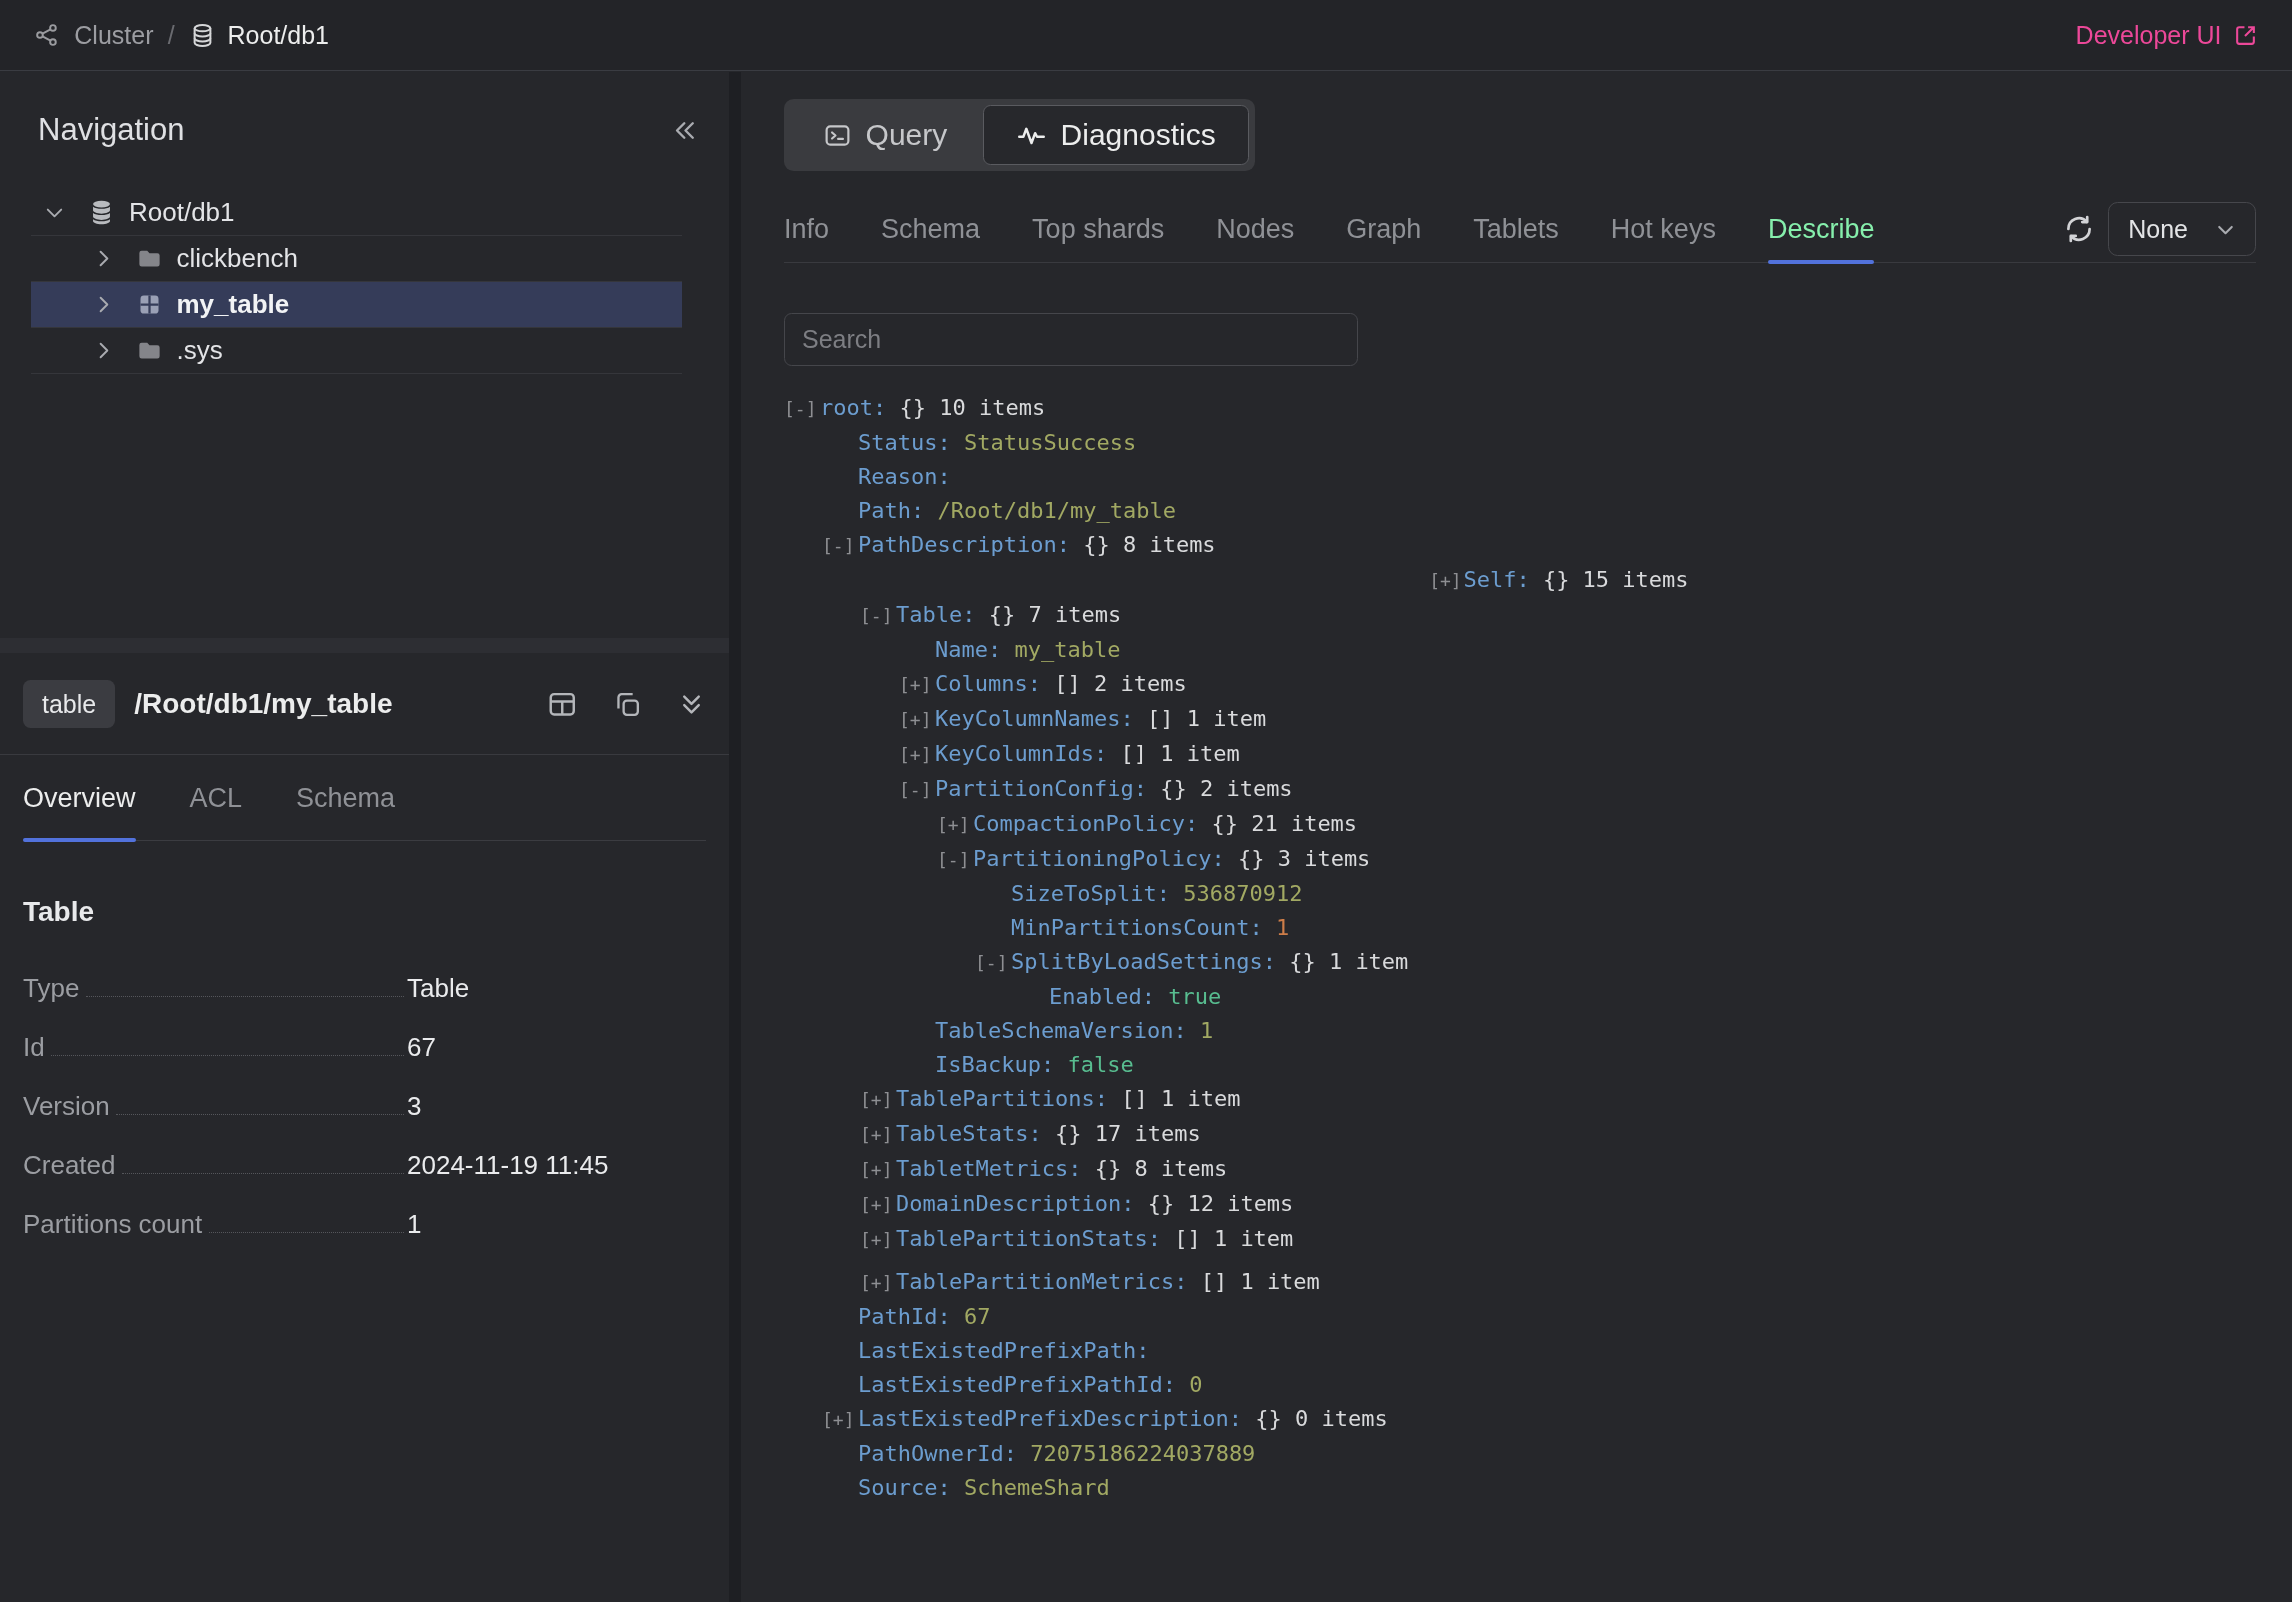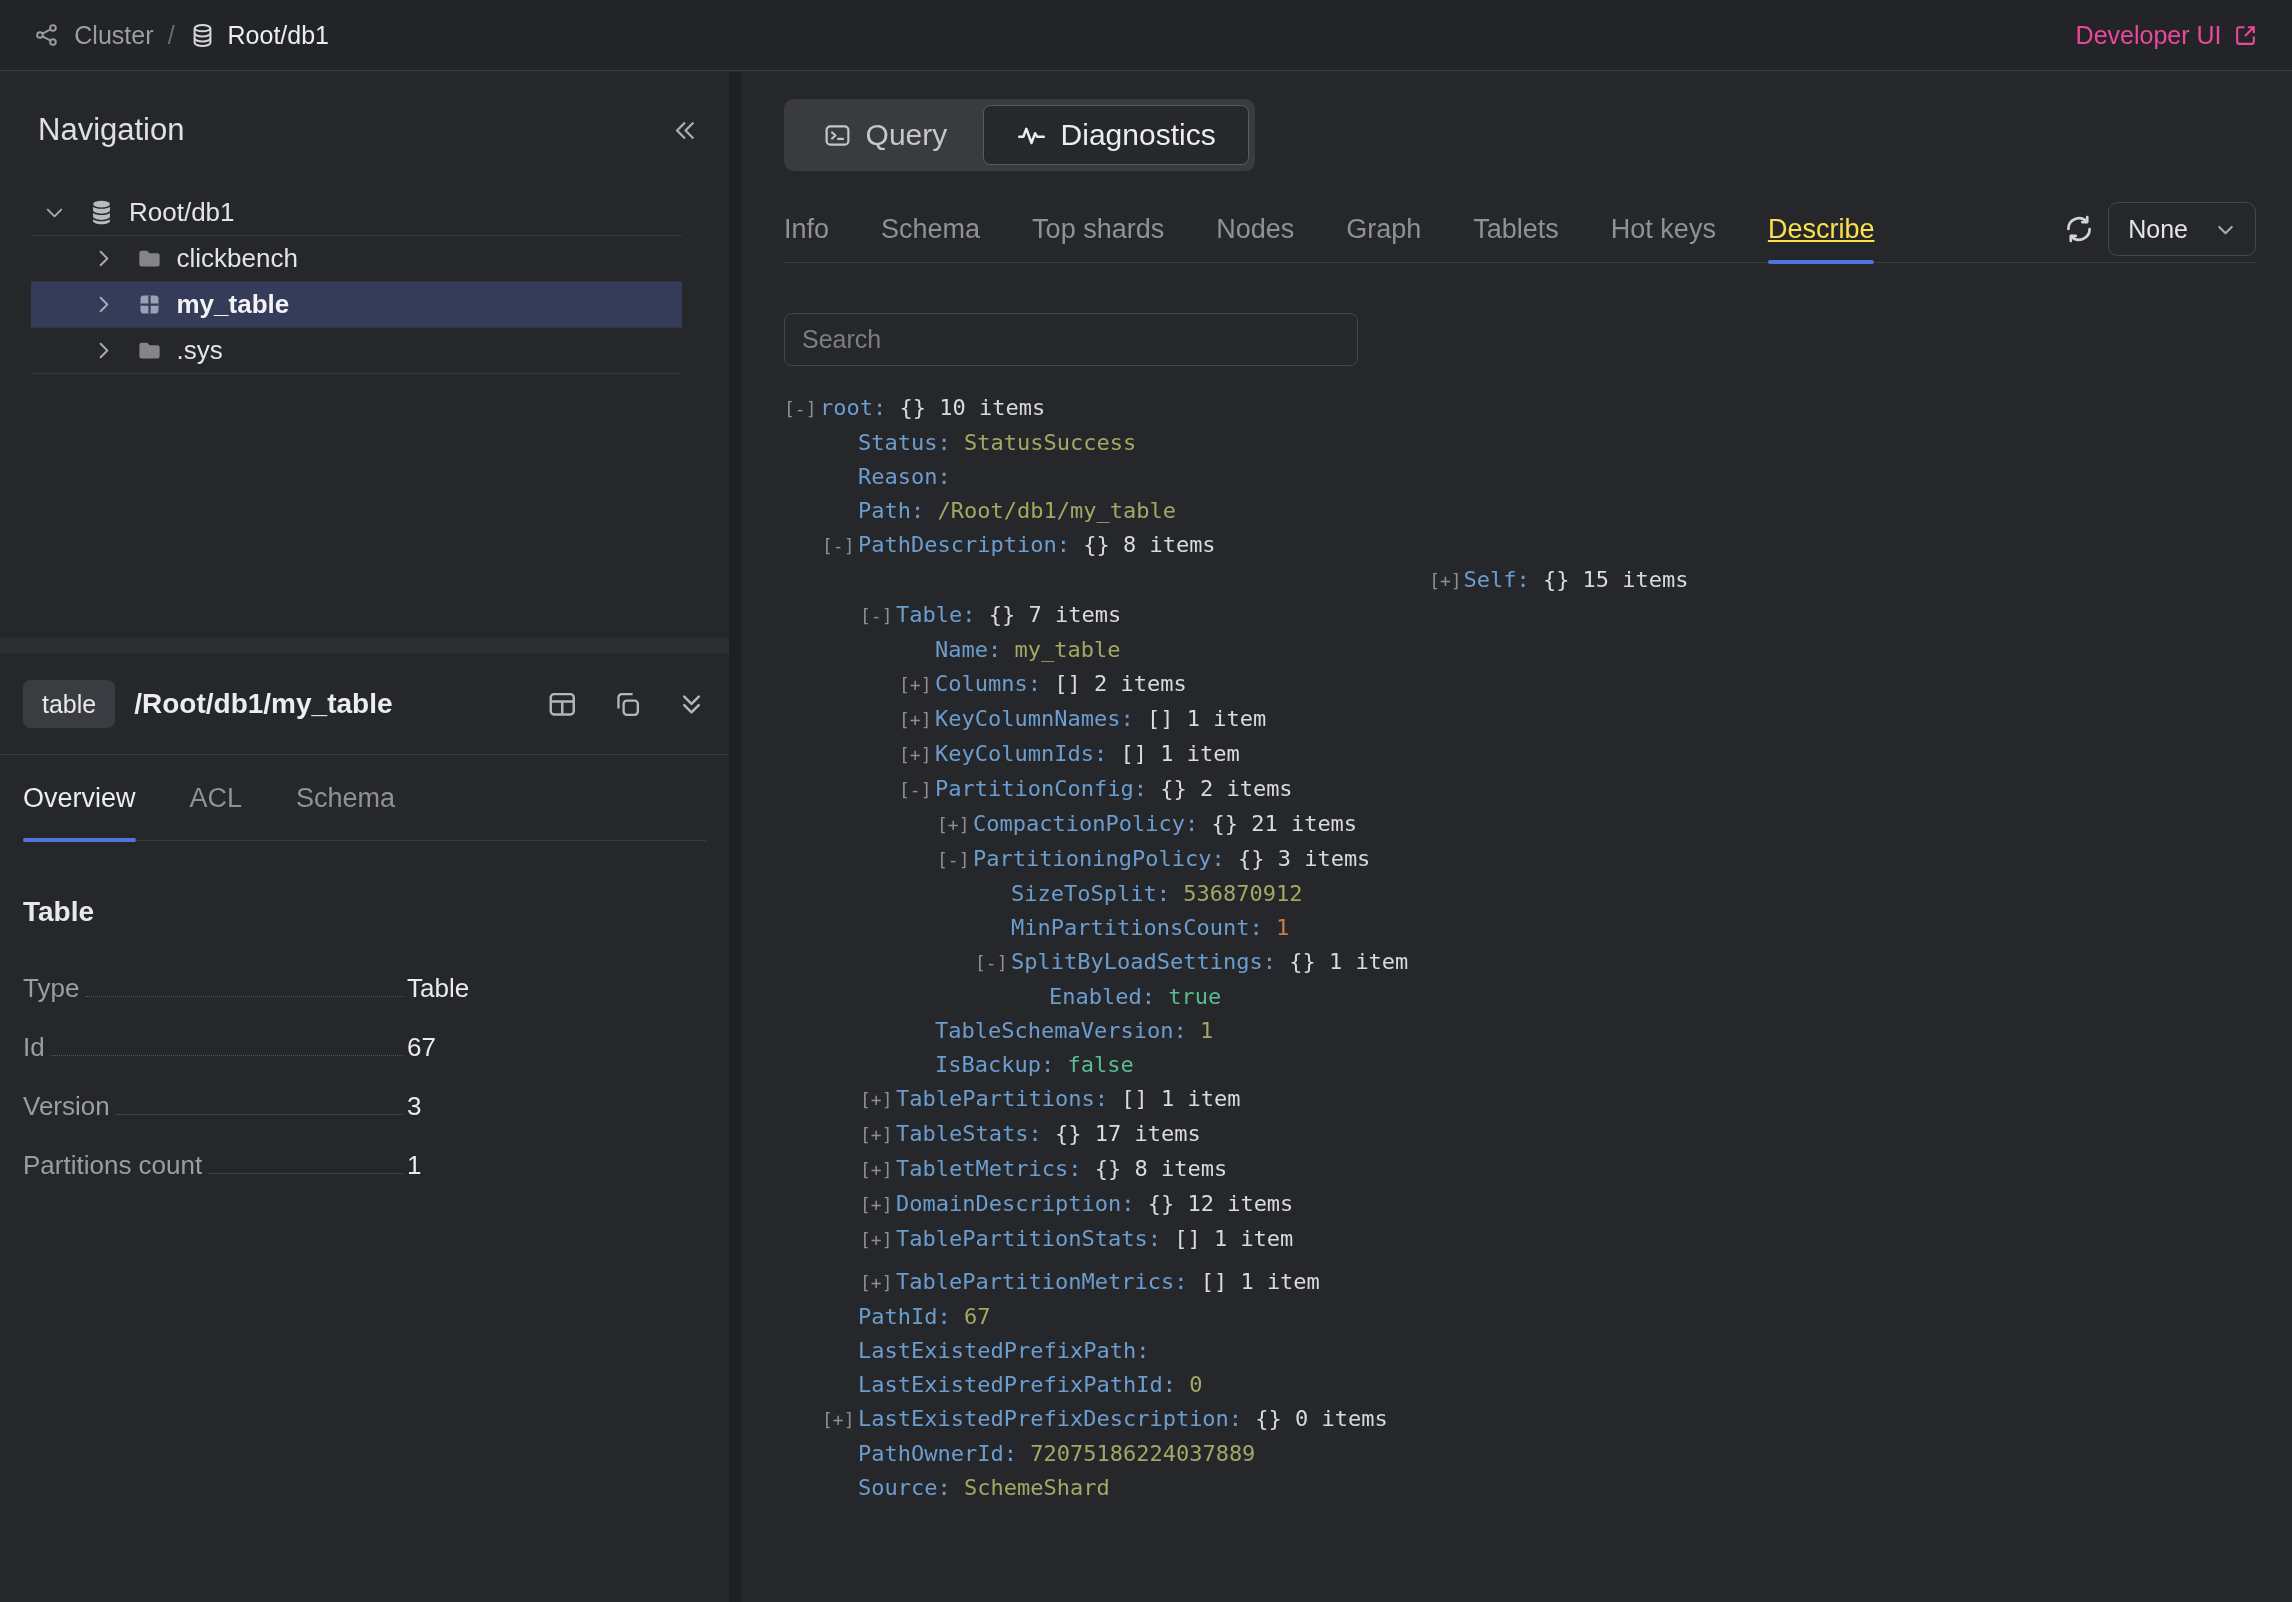--- a/index.html
+++ b/index.html
@@ -70,21 +70,21 @@
     background:#26272b; padding:0 36px 0 43px; }
 
   .switcher{ margin-top:27px; display:inline-flex; background:#3a3b3f; border-radius:9.6px; padding:5.7px; gap:1.9px; }
   .switch-item{ display:flex; align-items:center; gap:13.4px; padding:12.4px 32.5px; font-size:30px;
     color:#c6c7ca; border:1px solid transparent; border-radius:7.6px; cursor:pointer; }
   .switch-item.active{ background:#27282c; border-color:#5a5b60; color:#eceded; }
 
   .mtabs{ display:flex; align-items:center; margin-top:25px; height:67px; border-bottom:1px solid #393a3f; }
   .mtab{ position:relative; height:100%; display:flex; align-items:center; margin-right:52px;
     font-size:27px; color:#8f9196; cursor:pointer; }
-  .mtab.active{ color:#fde047;text-decoration:underline; }
+  .mtab.active{ color:#86efac; }
   .mtab.active::after{ content:""; position:absolute; left:0; right:0; bottom:-1.9px; height:3.8px;
     background:#5272dc; border-radius:1.9px; }
   .mtabs-right{ margin-left:auto; display:flex; align-items:center; gap:12px; }
   .refresh-btn{ color:#d2d3d6; cursor:pointer; }
   .select{ display:flex; align-items:center; gap:25px; border:1px solid #46474c; border-radius:9.6px;
     padding:11.5px 17px 11.5px 19px; font-size:25px; color:#e3e4e6; cursor:pointer; }
   .select .chev{ color:#a9abb0; }
 
   .search{ margin-top:50px; width:574px; height:53px; background:transparent;
     border:1px solid #45464b; border-radius:7.6px; padding:0 17px;
@@ -261,20 +261,24 @@
         <span class="info-label">Type</span>
         <span class="info-value">Table</span>
       </div>
       <div class="info-row">
         <span class="info-label">Id</span>
         <span class="info-value">67</span>
       </div>
       <div class="info-row">
         <span class="info-label">Version</span>
         <span class="info-value">3</span>
+      </div>
+      <div class="info-row">
+        <span class="info-label">Created</span>
+        <span class="info-value">2024-11-19 11:45</span>
       </div>
       <div class="info-row">
         <span class="info-label">Partitions count</span>
         <span class="info-value">1</span>
       </div>
     </div>
   </div>
 </div>
 
 <div class="mainpanel">

